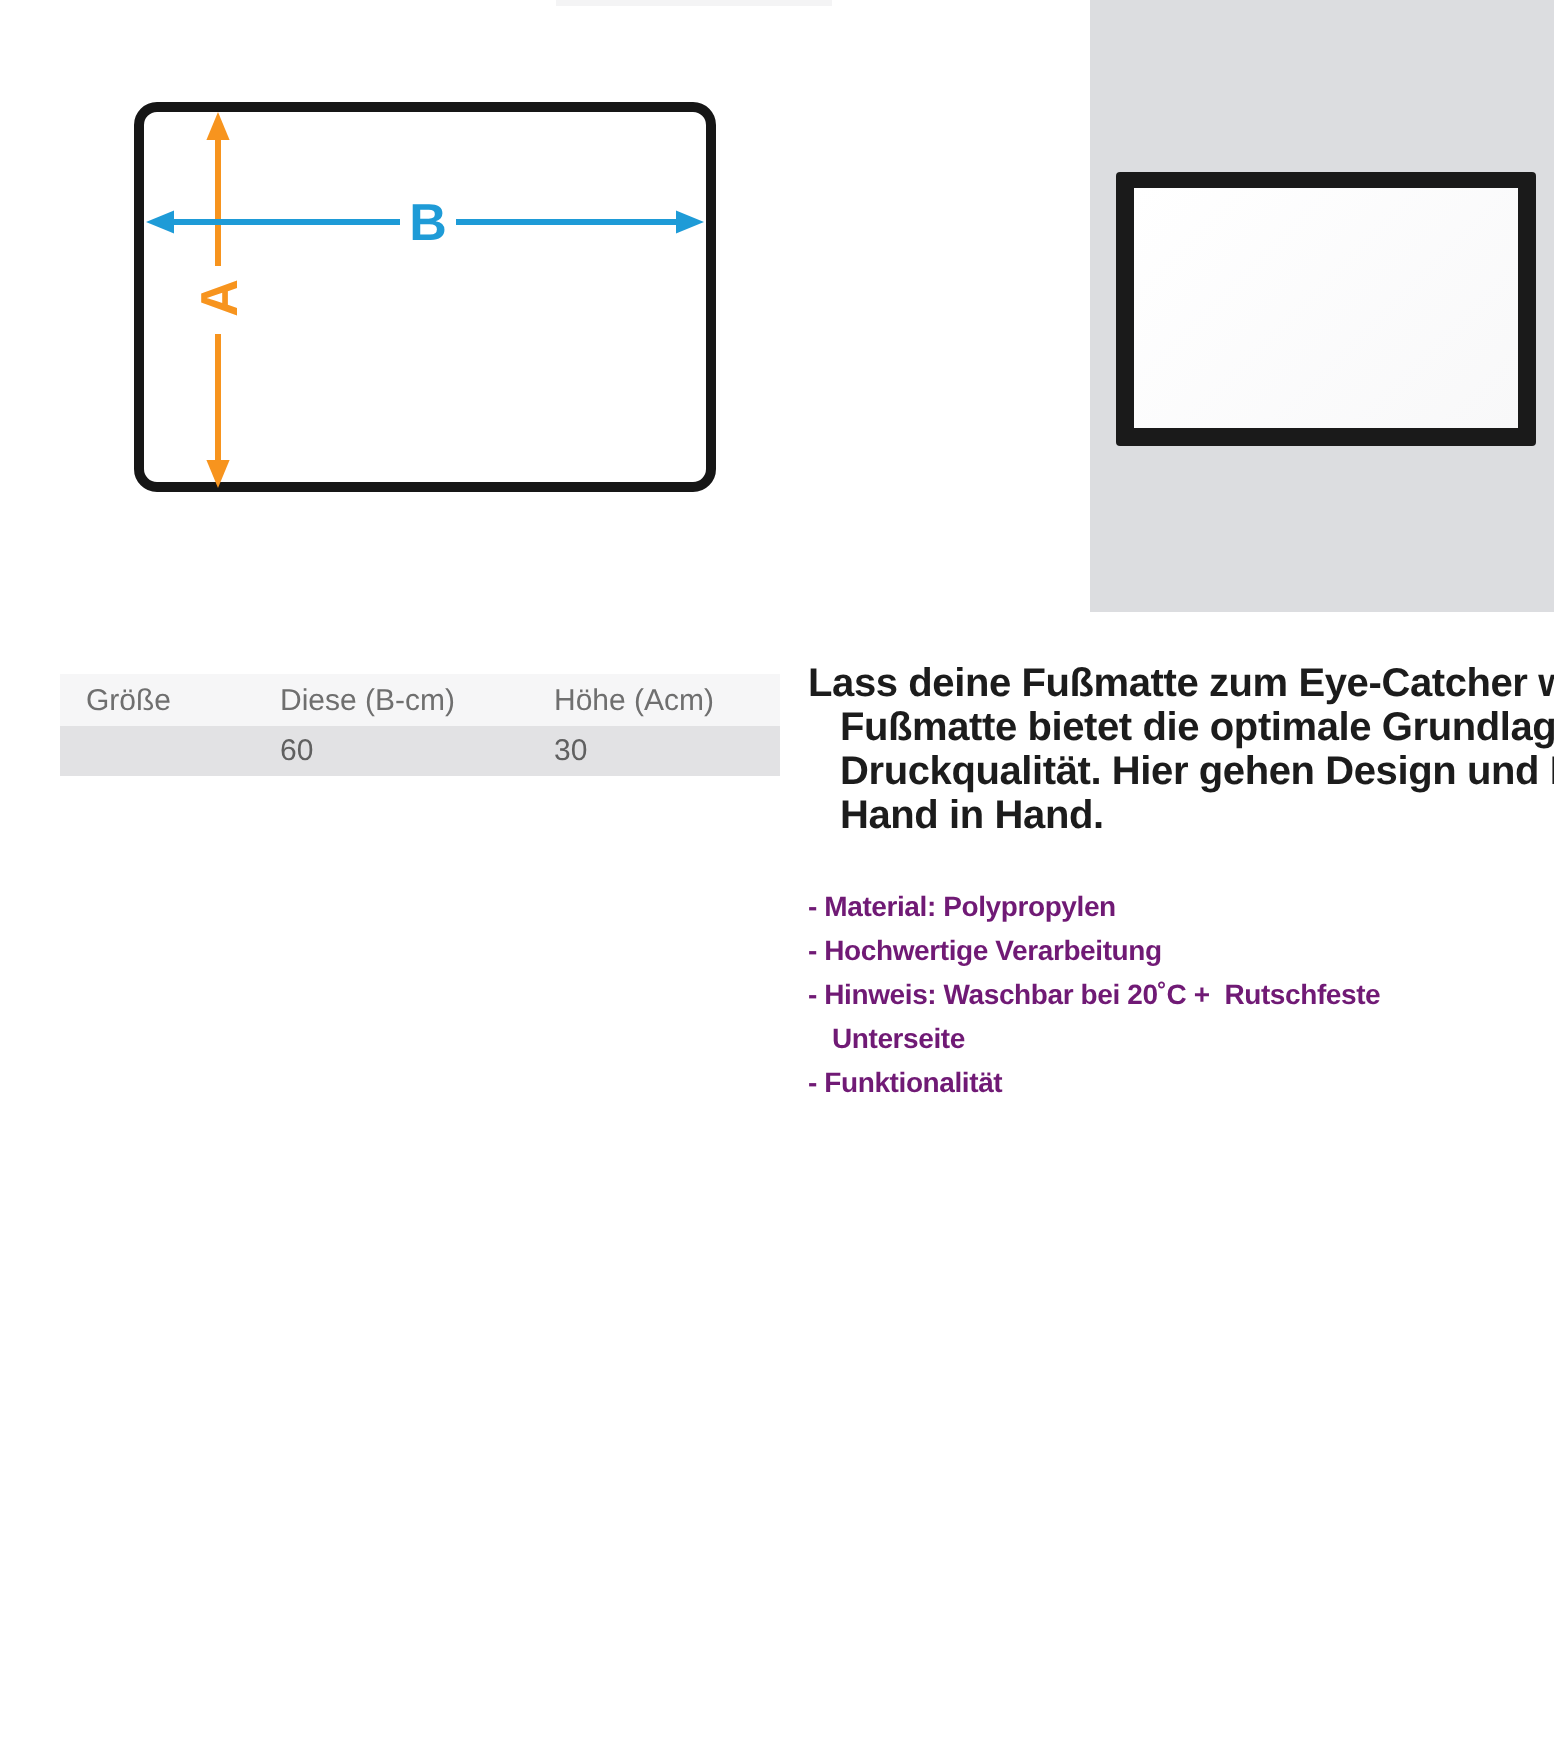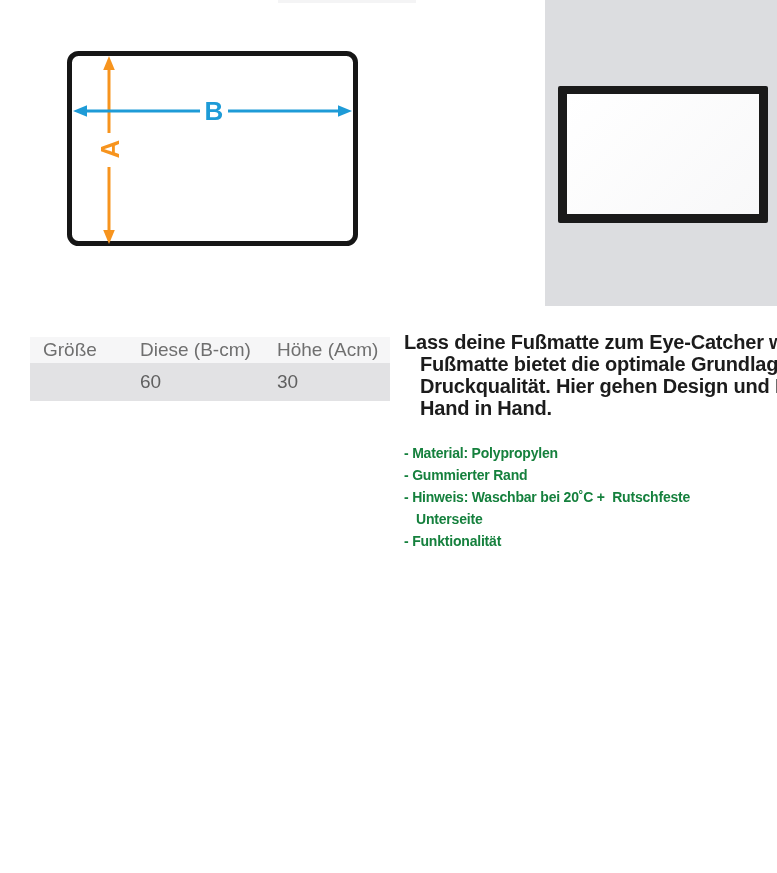--- a/index.html
+++ b/index.html
@@ -12,36 +12,36 @@
 
   
   .diagram{position:absolute;left:55px;top:45px;}
 
   
   .photo-panel{position:absolute;left:545px;top:0;width:232px;height:306px;background:#dcdde0;}
   .mat-photo{position:absolute;left:13px;top:86px;width:210px;height:137px;background:#1a1a1a;border-radius:2px;}
   .mat-inner{position:absolute;left:9px;top:8px;right:9px;bottom:9px;background:linear-gradient(135deg,#ffffff 0%,#f8f8f9 100%);}
 
   
-  .size-table{position:absolute;left:30px;top:337px;width:360px;font-size:19px;}
+  .size-table{position:absolute;left:30px;top:337px;width:360px;font-size:15px;}
   .trow{display:grid;grid-template-columns:97px 137px 1fr;align-items:center;}
   .trow.head{background:#f6f6f7;height:26px;color:#6f6f6f;}
-  .trow.body{background:#e2e2e4;height:38px;color:#606060;}
+  .trow.body{background:#e2e2e4;height:25px;color:#606060;}
   .cell{padding-left:13px;white-space:nowrap;}
 
   
   .description{position:absolute;left:404px;top:331px;width:370px;}
   .para{
     margin:0;white-space:pre;font-size:20px;font-weight:700;letter-spacing:-0.2px;
     line-height:22px;padding-left:16px;text-indent:-16px;color:#1c1c1c;
   }
   .bullets{margin-top:23px;}
   .bullet{
     white-space:pre;font-size:14px;font-weight:700;letter-spacing:-0.2px;
-    line-height:22px;padding-left:12px;text-indent:-12px;color:#15803d;
+    line-height:22px;padding-left:12px;text-indent:-12px;color:#701a75;
   }
   .svg-label{font-family:"Liberation Sans",sans-serif;font-weight:bold;font-size:26px;}
 </style>
 </head>
 <body>
 
 <div class="canvas">
 
   <div class="top-sliver"></div>
 
@@ -80,20 +80,20 @@
     </div>
   </div>
 
   <div class="description">
     <p class="para">Lass deine Fußmatte zum Eye-Catcher werden: Diese
 Fußmatte bietet die optimale Grundlage für feinste
 Druckqualität. Hier gehen Design und Funktionalität
 Hand in Hand.</p>
     <div class="bullets">
         <div class="bullet">- Material: Polypropylen</div>
-        <div class="bullet">- Gummierter Rand</div>
+        <div class="bullet">- Hochwertige Verarbeitung</div>
         <div class="bullet">- Hinweis: Waschbar bei 20˚C +  Rutschfeste
 Unterseite</div>
         <div class="bullet">- Funktionalität</div>
       </div>
   </div>
 
 </div>
 
 </body></html>

